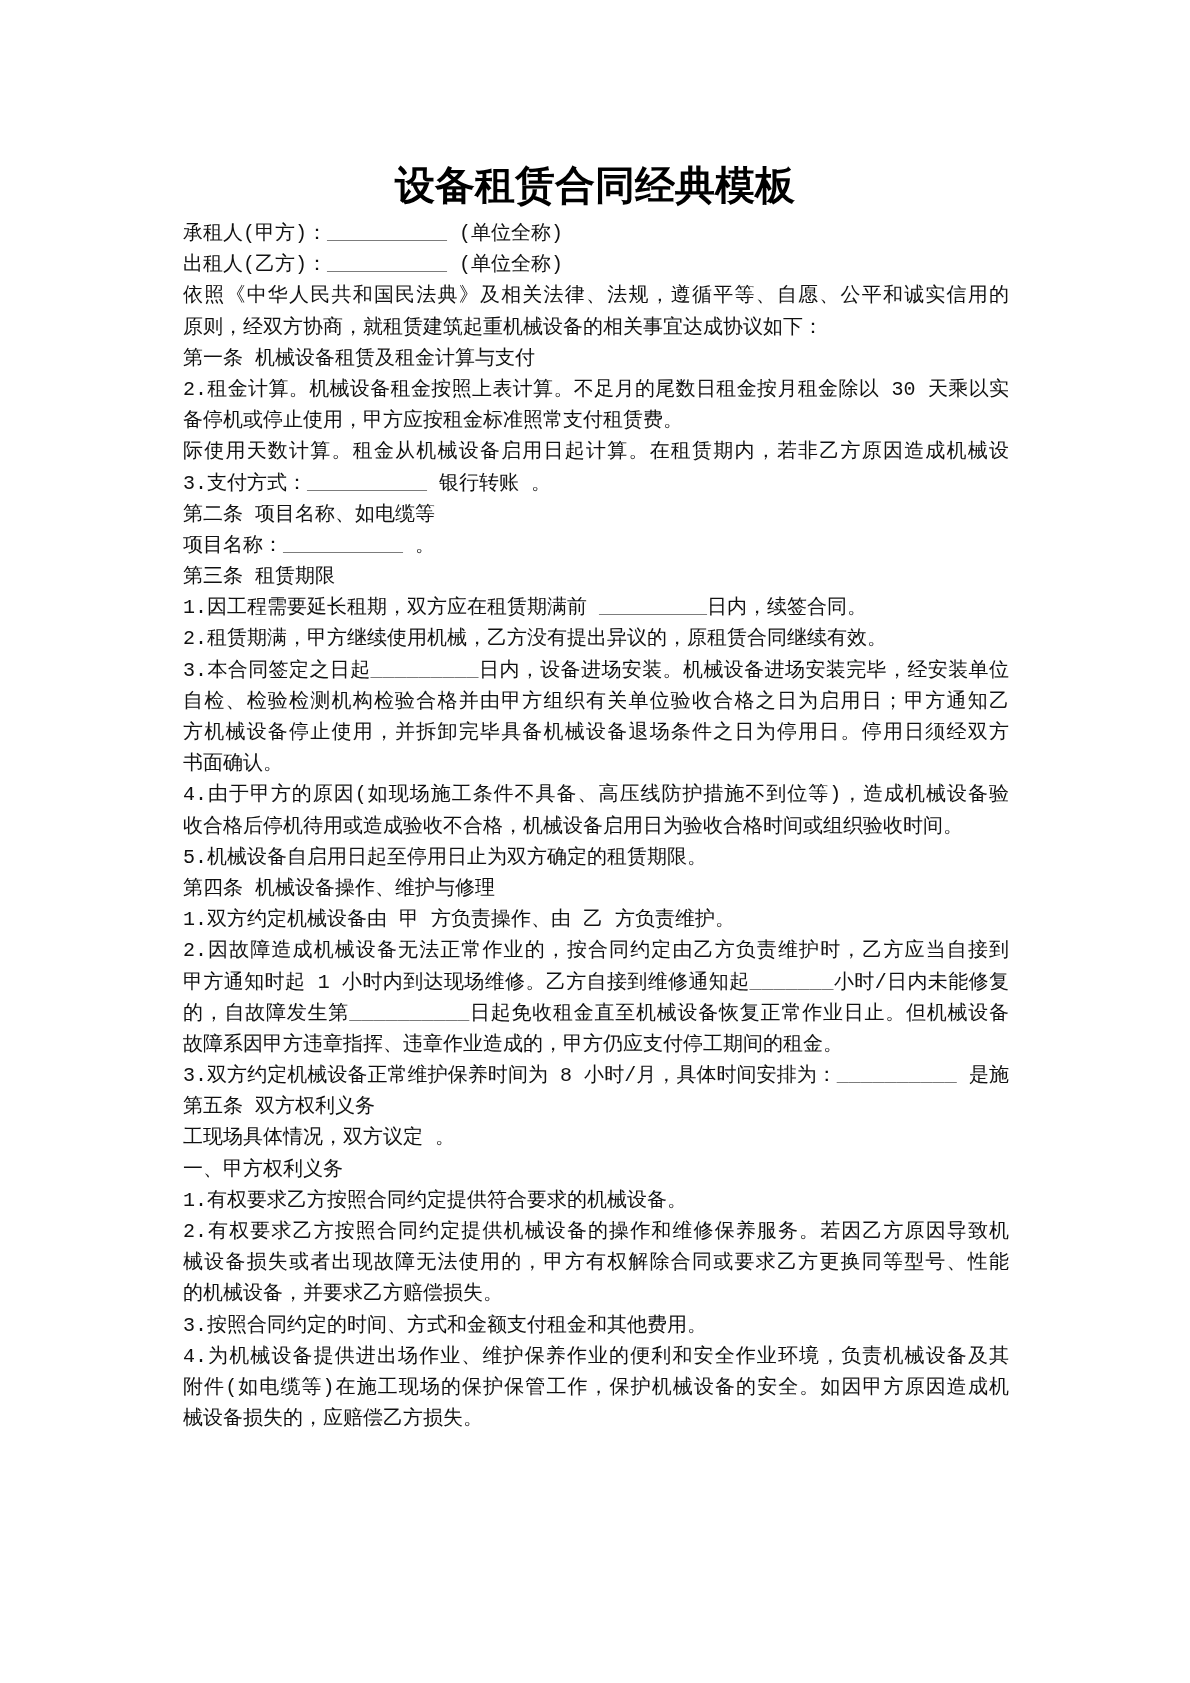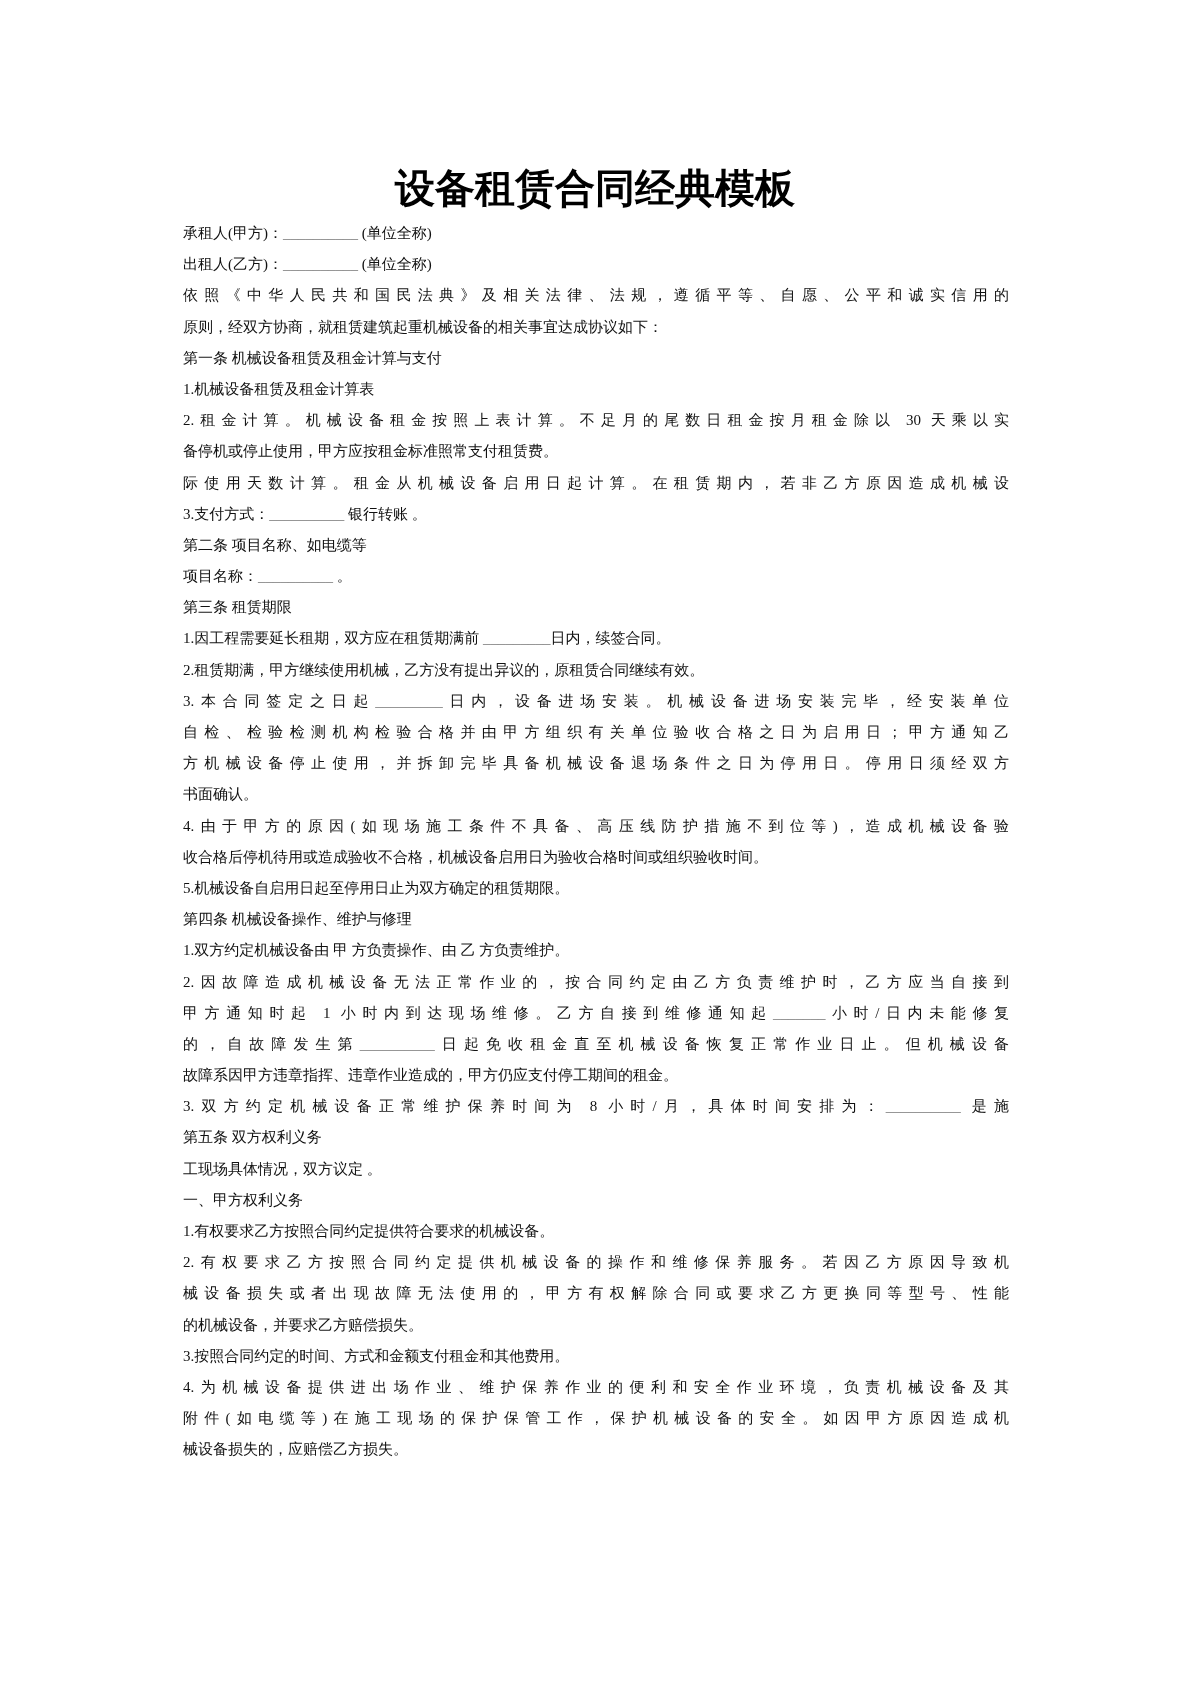--- a/index.html
+++ b/index.html
@@ -3,21 +3,21 @@
   <meta charset="utf-8">
   <style>
     html, body { margin: 0; padding: 0; background: #ffffff; }
     .page {
       position: relative;
       width: 1060px;
       height: 1683px;
       background: #ffffff;
       overflow: hidden;
       color: #111111;
-      font-family: Liberation Serif, serif;
+      font-family: Liberation Mono, monospace;
     }
     .title {
       position: absolute;
       left: 0;
       top: 165px;
       width: 1190px;
       height: 48px;
       line-height: 48px;
       text-align: center;
       font-size: 40px;
@@ -27,21 +27,21 @@
     }
     .body {
       position: absolute;
       left: 183px;
       top: 218px;
       width: 826px;
     }
     .ln {
       height: 31.2px;
       line-height: 31.2px;
-      font-size: 15px;
+      font-size: 20px;
       white-space: nowrap;
       text-align: left;
     }
     .ln.full {
       text-align: justify;
       text-align-last: justify;
       text-justify: inter-character;
     }
     .blank { color: #777777; }
   </style>
@@ -58,21 +58,20 @@
       <span>承租人(甲方)：</span><span class="blank">__________</span><span> (单位全称)</span>
     </div>
     <div class="ln">
       <span>出租人(乙方)：</span><span class="blank">__________</span><span> (单位全称)</span>
     </div>
 
     <div class="ln full">依照《中华人民共和国民法典》及相关法律、法规，遵循平等、自愿、公平和诚实信用的</div>
     <div class="ln">原则，经双方协商，就租赁建筑起重机械设备的相关事宜达成协议如下：</div>
 
     <div class="ln">第一条 机械设备租赁及租金计算与支付</div>
-    <div class="ln">1.机械设备租赁及租金计算表</div>
     <div class="ln full">2.租金计算。机械设备租金按照上表计算。不足月的尾数日租金按月租金除以 30 天乘以实</div>
     <div class="ln">备停机或停止使用，甲方应按租金标准照常支付租赁费。</div>
     <div class="ln full">际使用天数计算。租金从机械设备启用日起计算。在租赁期内，若非乙方原因造成机械设</div>
     <div class="ln">
       <span>3.支付方式：</span><span class="blank">__________</span><span> 银行转账 。</span>
     </div>
 
     <div class="ln">第二条 项目名称、如电缆等</div>
     <div class="ln">
       <span>项目名称：</span><span class="blank">__________</span><span> 。</span>

